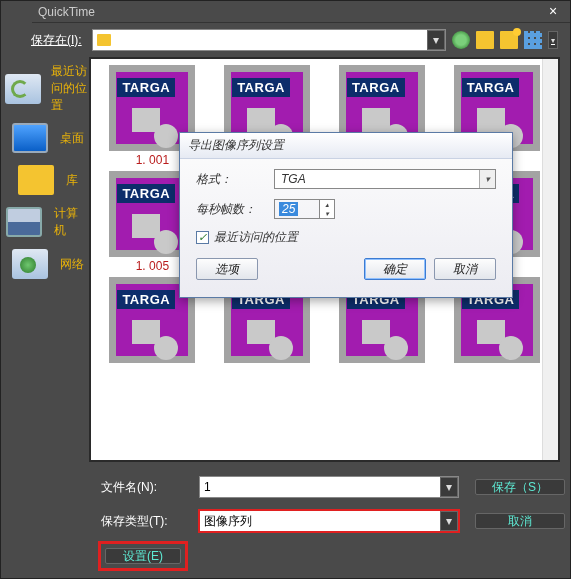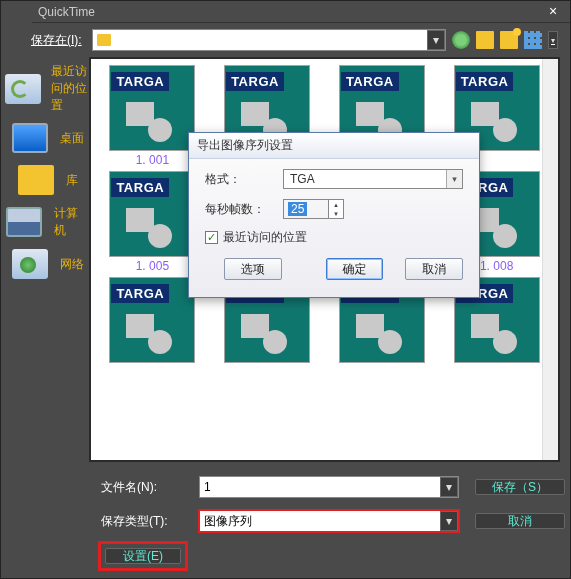--- a/index.html
+++ b/index.html
@@ -32,49 +32,49 @@
 .ic-recent:after{content:"";position:absolute;left:6px;top:6px;width:12px;height:12px;border:3px solid #6fa94b;border-radius:50%;border-right-color:transparent;}
 .ic-desktop { background: linear-gradient(#4fa3ff,#0a5fc7); border: 2px solid #9ab; }
 .ic-lib { background: #f4c430; border-radius: 2px; }
 .ic-pc { background: linear-gradient(#c0cde0 50%,#4a6a9a 50%); border:2px solid #8aa; }
 .ic-net { background: linear-gradient(#dfe8f3,#a9c3e0); position:relative; }
 .ic-net:after{content:"";position:absolute;left:8px;top:8px;width:16px;height:16px;background:radial-gradient(circle,#6fc76f,#2d7a2d);border-radius:50%;}
 
 .filepane { flex: 1; background: #fff; border: 2px solid #2a2a2a; overflow: hidden; position: relative; }
 .filegrid { display: grid; grid-template-columns: repeat(4, 1fr); gap: 4px 4px; padding: 6px; }
 .fitem { display: flex; flex-direction: column; align-items: center; gap: 2px; }
-.thumb { width: 86px; height: 86px; background: #0f766e; border: 1px solid #a3a3a3; position: relative; }
+.thumb { width: 86px; height: 86px; background: #a21caf; border: 7px solid #a3a3a3; position: relative; }
 .thumb .badge { position: absolute; left: 1px; top: 6px; background: #0d2d6b; color: #fff; font-weight: bold; padding: 2px 5px; font-size: 13px; letter-spacing: 0.5px; }
 .thumb svg { position: absolute; left: 14px; top: 34px; }
-.fcap { color: #8b5cf6; }
+.fcap { color: #b91c1c; }
 
 .scrollbar { position: absolute; right: 0; top: 0; width: 16px; height: 100%; background: #f0f0f0; border-left: 1px solid #ddd; }
 
 .bottom { padding: 6px 12px 10px 100px; display: grid; grid-template-columns: 90px 260px 1fr 90px; grid-template-rows: auto auto auto; gap: 12px 8px; align-items: center; color: #fff; }
 .txtcombo { height: 22px; background: #fff; border: 1px solid #888; color: #000; padding: 0 22px 0 4px; position: relative; display: flex; align-items: center; }
 .txtcombo .drop { position: absolute; right: 0; top: 0; width: 18px; height: 20px; background: #3a3a3a; border: 1px solid #666; display:flex;align-items:center;justify-content:center;color:#ddd; }
 .gbtn { height: 16px; background: #3a3a3a; border: 1px solid #666; color: #5eead4; display: flex; align-items: center; justify-content: center; border-radius: 2px; cursor: default; }
 .red-hl { outline: 2px solid #e02020; outline-offset: -1px; }
 
 .settings-row { grid-column: 1 / span 4; }
 .settings-btn { width: 76px; }
 .settings-wrap { outline: 3px solid #e02020; padding: 4px; display: inline-block; }
 
-.modal { position: absolute; left: 188px; top: 132px; width: 292px; height: 166px; background: linear-gradient(#fdfdfd,#ececf2); border: 1px solid #5a7aa5; box-shadow: 0 3px 10px rgba(0,0,0,.35); }
+.modal { position: absolute; left: 179px; top: 132px; width: 334px; height: 166px; background: linear-gradient(#fdfdfd,#ececf2); border: 1px solid #5a7aa5; box-shadow: 0 3px 10px rgba(0,0,0,.35); font-style: italic; }
 .modal-title { height: 26px; background: linear-gradient(#fff,#e6eaf3); border-bottom: 1px solid #c9d2e3; display: flex; align-items: center; padding: 0 8px; color: #333; }
 .modal-body { padding: 10px 16px; display: grid; grid-template-columns: 70px 1fr; gap: 10px 8px; align-items: center; color: #333; }
 .mcombo { height: 20px; background: #fff; border: 1px solid #888; position: relative; padding: 0 20px 0 6px; display: flex; align-items: center; }
 .mcombo .drop { position: absolute; right: 0; top: 0; width: 16px; height: 18px; background: #efefef; border-left: 1px solid #aaa; display:flex;align-items:center;justify-content:center;color:#555;font-size:9px; }
 .minput { height: 20px; width: 46px; border: 1px solid #888; padding: 0 4px; display:flex;align-items:center; }
 .minput .sel { background: #3a8add; color: #fff; padding: 0 3px; }
 .spin { width: 16px; height: 20px; background: #fff; border:1px solid #888; margin-left:-1px; display:flex;flex-direction:column; }
 .spin div{flex:1;display:flex;align-items:center;justify-content:center;font-size:7px;color:#444;}
 .chkrow { grid-column: 1 / span 2; display: flex; align-items: center; gap: 5px; }
 .chk { width: 13px; height: 13px; background: #fff; border: 1px solid #5a7aa5; display:flex;align-items:center;justify-content:center;color:#2d7a2d;font-size:11px; }
-.modal-btns { grid-column: 1 / span 2; display: flex; gap: 22px; justify-content: flex-end; margin-top: 2px; margin-left: 19px; }
+.modal-btns { grid-column: 1 / span 2; display: flex; gap: 8px; justify-content: flex-end; margin-top: 2px; }
 .modal-btns .spacer { flex: 1; }
 .wbtn { width: 62px; height: 22px; background: linear-gradient(#fdfdfd,#e3e6ec); border: 1px solid #8a97af; border-radius: 2px; display: flex; align-items: center; justify-content: center; color: #222; }
 .wbtn.primary { border: 1px solid #3c7bd1; box-shadow: inset 0 0 0 1px #8fc0ff; }
 </style>
 </head>
 <body>
 
 <div class="window">
   <div class="titlebar">
     <span class="title">QuickTime</span>

